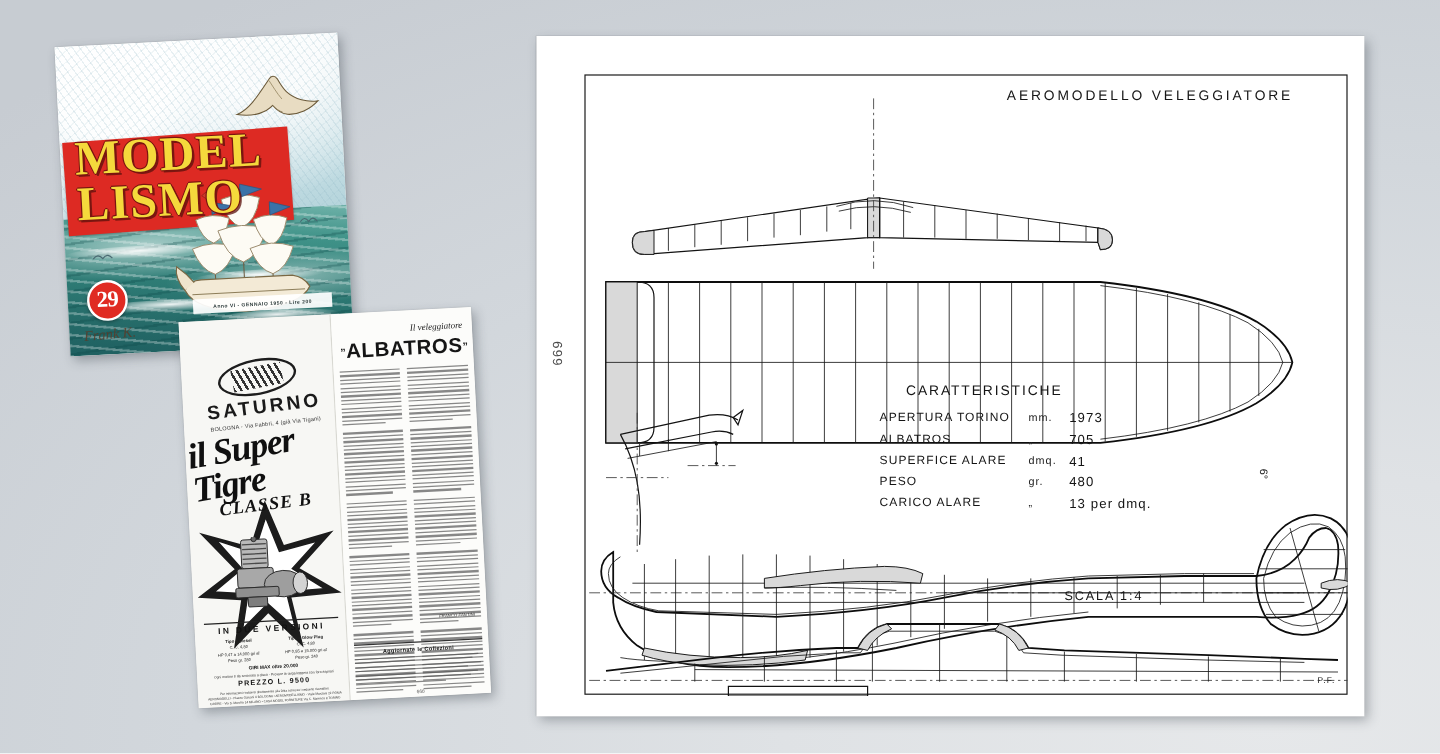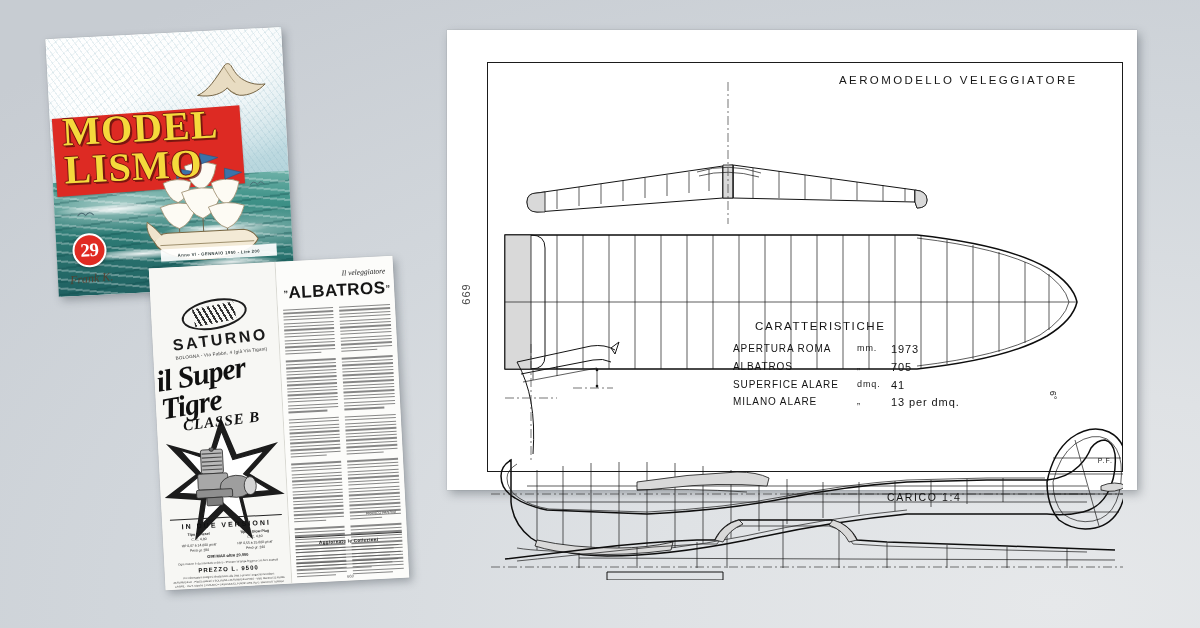--- a/index.html
+++ b/index.html
@@ -265,21 +265,21 @@
     font-size: 3.6px; font-style: italic; color: #222;
   }
   #page-folio {
     position:absolute; left: 50%; bottom: 2px; transform: translateX(-50%);
     font-size: 4px; color:#555;
   }
 
   
   #plan {
     left: 447px; top: 30px;
-    width: 690px; height: 460px;
+    width: 690px; height: 567px;
     background: #ffffff;
   }
   #plan-frame {
     position:absolute; left: 40px; top: 32px; right: 14px; bottom: 18px;
     border: 1.6px solid #1b1b1b;
   }
   #plan-folio {
     position:absolute; left: 8px; top: 258px;
     font-size: 11px; color: #4a4a4a;
     transform: rotate(-90deg);
@@ -826,40 +826,45 @@
         <path class="hatch" d="M346 458 Q362 462 370 478 L362 480 Q356 468 342 463 Z"></path>
 
         <path class="ln" d="M120 510 L236 510 L236 518 L120 518 Z" fill="#e6e6e6"></path>
       </g>
     </svg>
 
     <div id="spec-block" class="hw">
       <div id="spec-title">CARATTERISTICHE</div>
       <div id="spec-rows">
           <div class="spec-row">
-            <span class="spec-label">APERTURA ROMA</span>
+            <span class="spec-label">APERTURA TORINO</span>
             <span class="spec-unit">mm.</span>
             <span class="spec-val">1973</span>
           </div>
           <div class="spec-row">
             <span class="spec-label">ALBATROS</span>
             <span class="spec-unit">„</span>
             <span class="spec-val">705</span>
           </div>
           <div class="spec-row">
             <span class="spec-label">SUPERFICE ALARE</span>
             <span class="spec-unit">dmq.</span>
             <span class="spec-val">41</span>
           </div>
           <div class="spec-row">
-            <span class="spec-label">MILANO ALARE</span>
+            <span class="spec-label">PESO</span>
+            <span class="spec-unit">gr.</span>
+            <span class="spec-val">480</span>
+          </div>
+          <div class="spec-row">
+            <span class="spec-label">CARICO ALARE</span>
             <span class="spec-unit">„</span>
             <span class="spec-val">13 per dmq.</span>
           </div>
         </div>
     </div>
 
-    <div class="hw" id="plan-scale">CARICO 1:4</div>
+    <div class="hw" id="plan-scale">SCALA 1:4</div>
     <div class="hw" id="plan-initials">P.F.</div>
     <div class="hw" id="angle-label">6°</div>
   </div>
 
 </div>
 
 </body></html>

